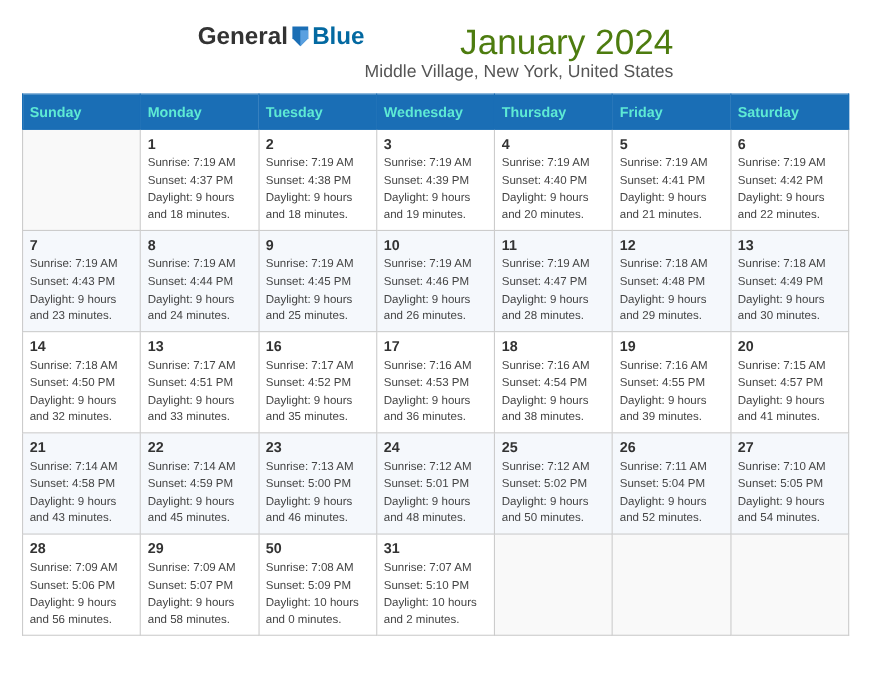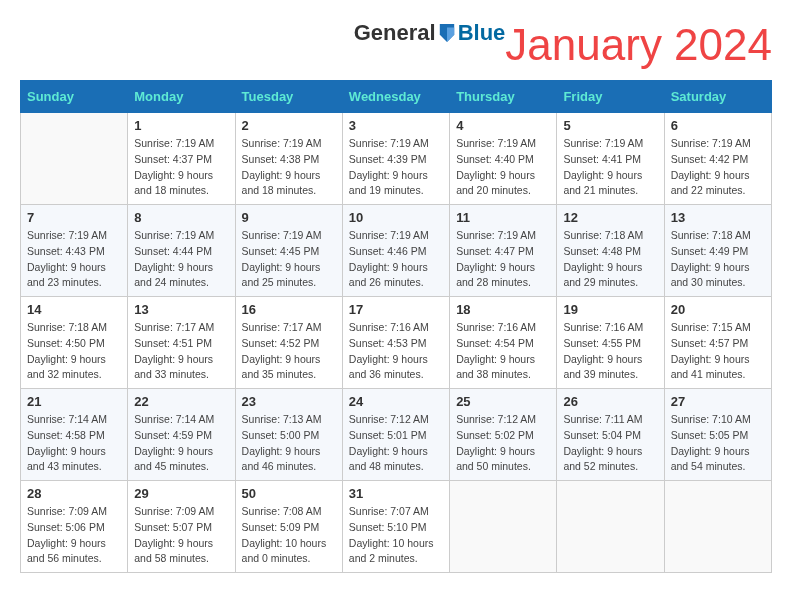--- a/index.html
+++ b/index.html
@@ -5,21 +5,21 @@
     * { box-sizing: border-box; margin: 0; padding: 0; }
     body {
       font-family: Arial, sans-serif;
       background: #fff;
       width: 792px;
       min-height: 612px;
       padding: 20px;
     }
     .header {
       display: flex;
-      justify-content: flex-end;
+      justify-content: center;
       align-items: flex-start;
       margin-bottom: 10px;
     }
     .logo {
       display: flex;
       flex-direction: column;
       align-items: flex-start;
     }
     .logo-text {
       display: flex;
@@ -33,22 +33,22 @@
     .logo-icon {
       width: 18px;
       height: 22px;
       margin-left: 2px;
       margin-right: 2px;
     }
     .title-section {
       text-align: right;
     }
     .calendar-title {
-      font-size: 44px;
-      color: #ef4444;
+      font-size: 32px;
+      color: #4d7c0f;
       font-weight: normal;
     }
     .calendar-subtitle {
       font-size: 16px;
       color: #555;
     }
     .calendar {
       width: 100%;
       border-collapse: collapse;
       border: 1px solid #ccc;
@@ -100,20 +100,21 @@
       <span class="logo-general">General</span>
       <svg class="logo-icon" viewBox="0 0 20 24" xmlns="http://www.w3.org/2000/svg">
         <polygon points="2,2 18,2 18,14 10,22 2,14" fill="#1a6eb5"></polygon>
         <polygon points="10,6 18,6 18,14 10,22" fill="#5aa0e0"></polygon>
       </svg>
       <span class="logo-blue">Blue</span>
     </div>
   </div>
   <div class="title-section">
     <div class="calendar-title">January 2024</div>
+    <div class="calendar-subtitle">Middle Village, New York, United States</div>
   </div>
 </div>
 
 <table class="calendar">
   <thead>
     <tr>
     <th>Sunday</th>
         <th>Monday</th>
         <th>Tuesday</th>
         <th>Wednesday</th>

